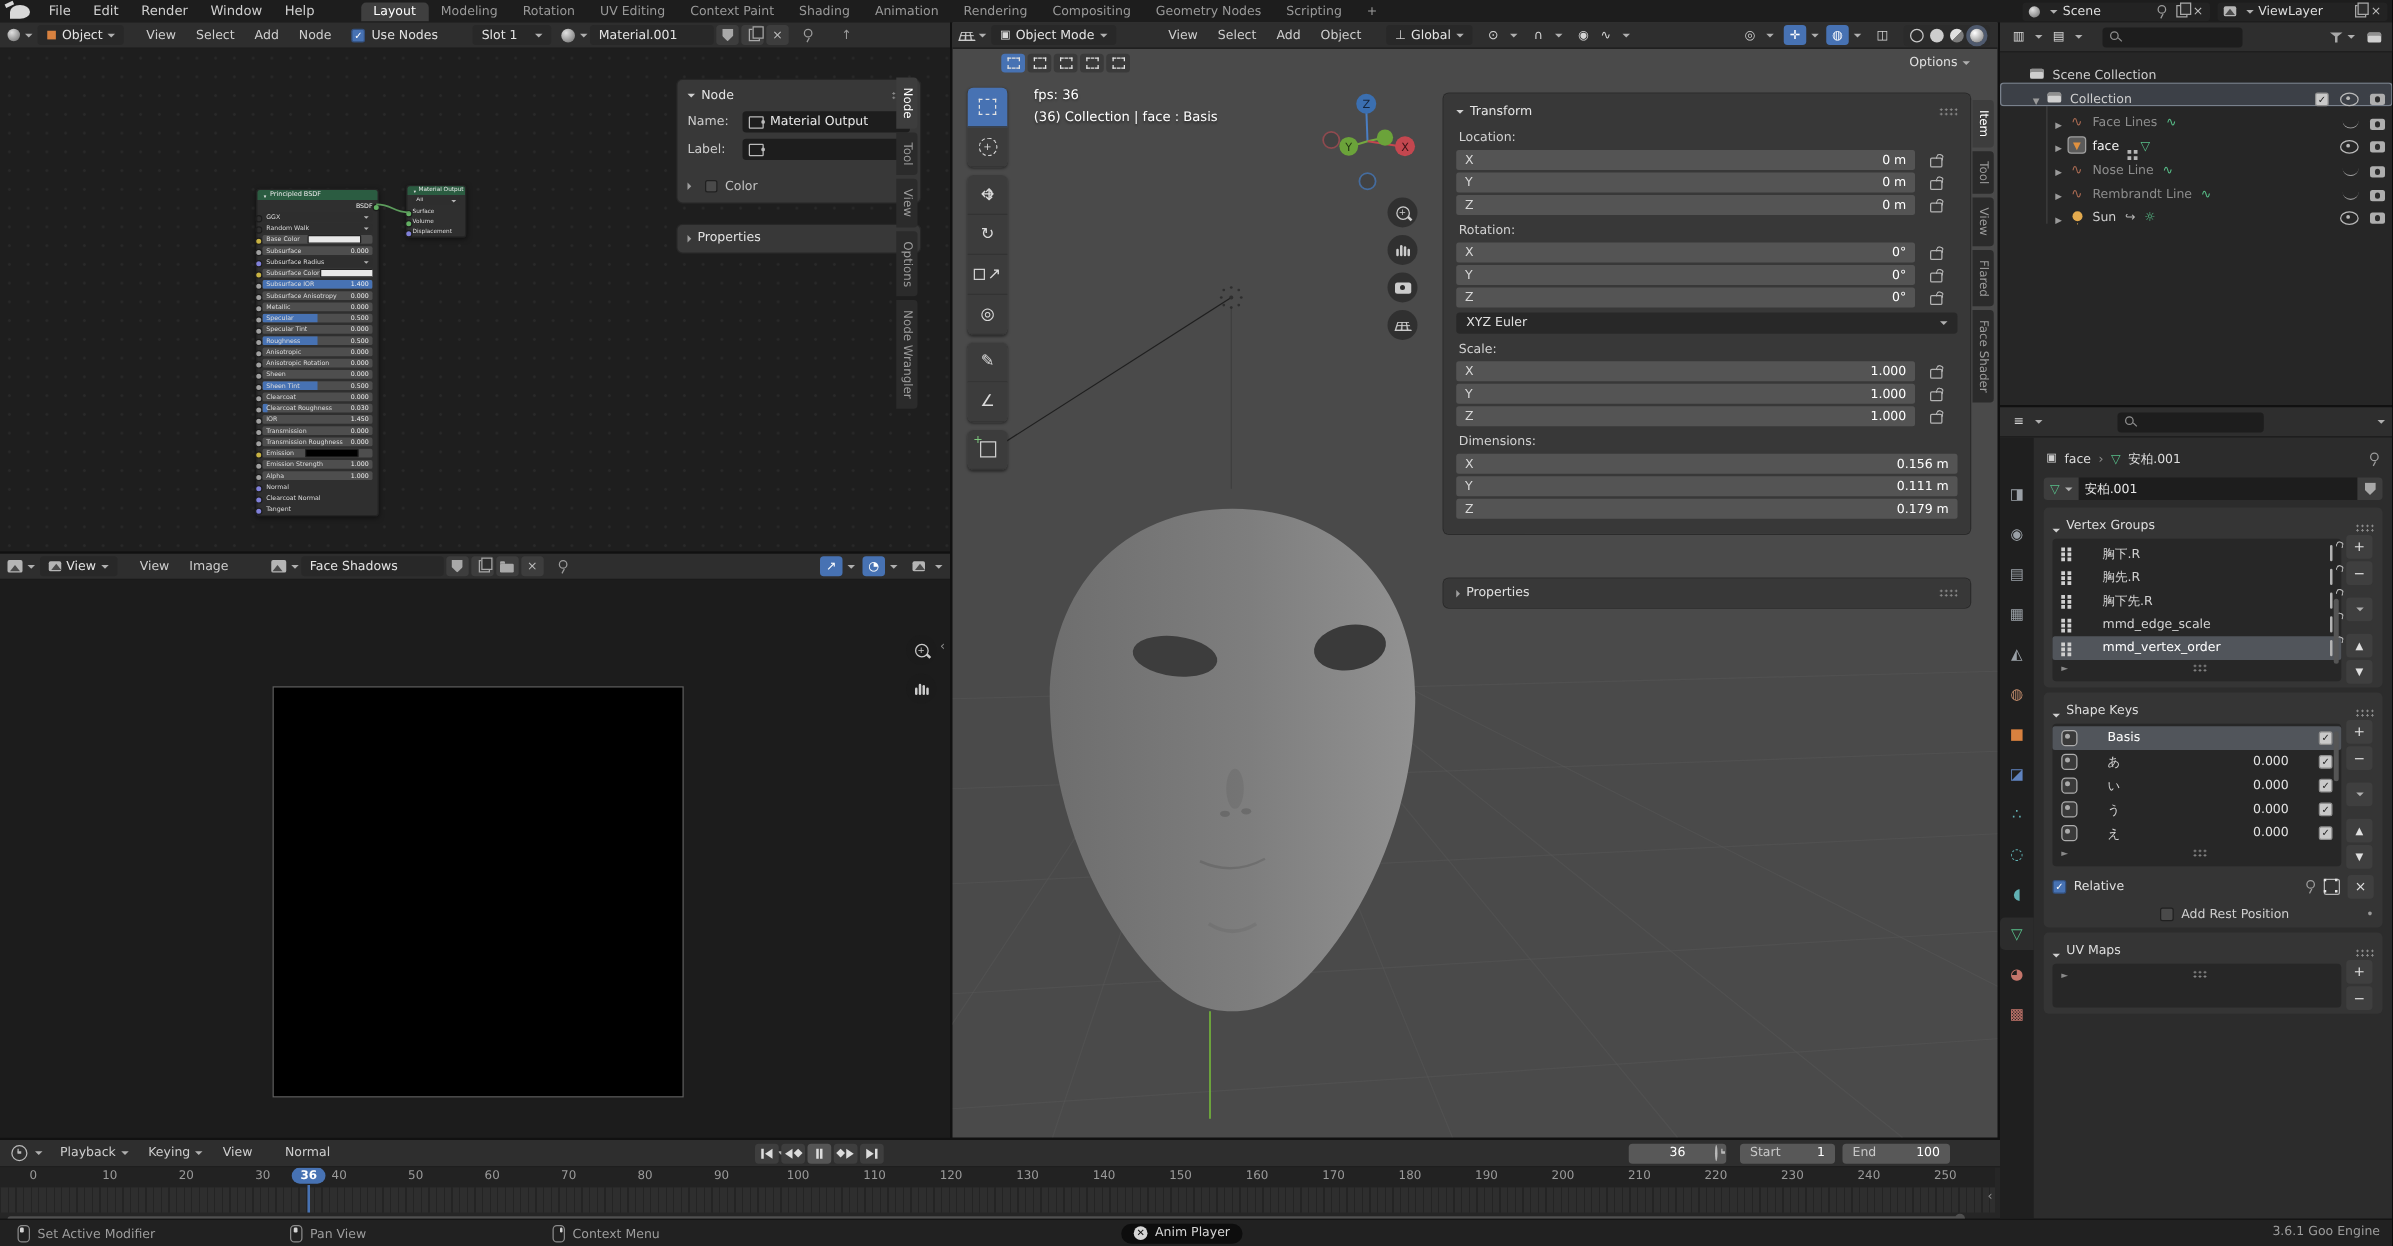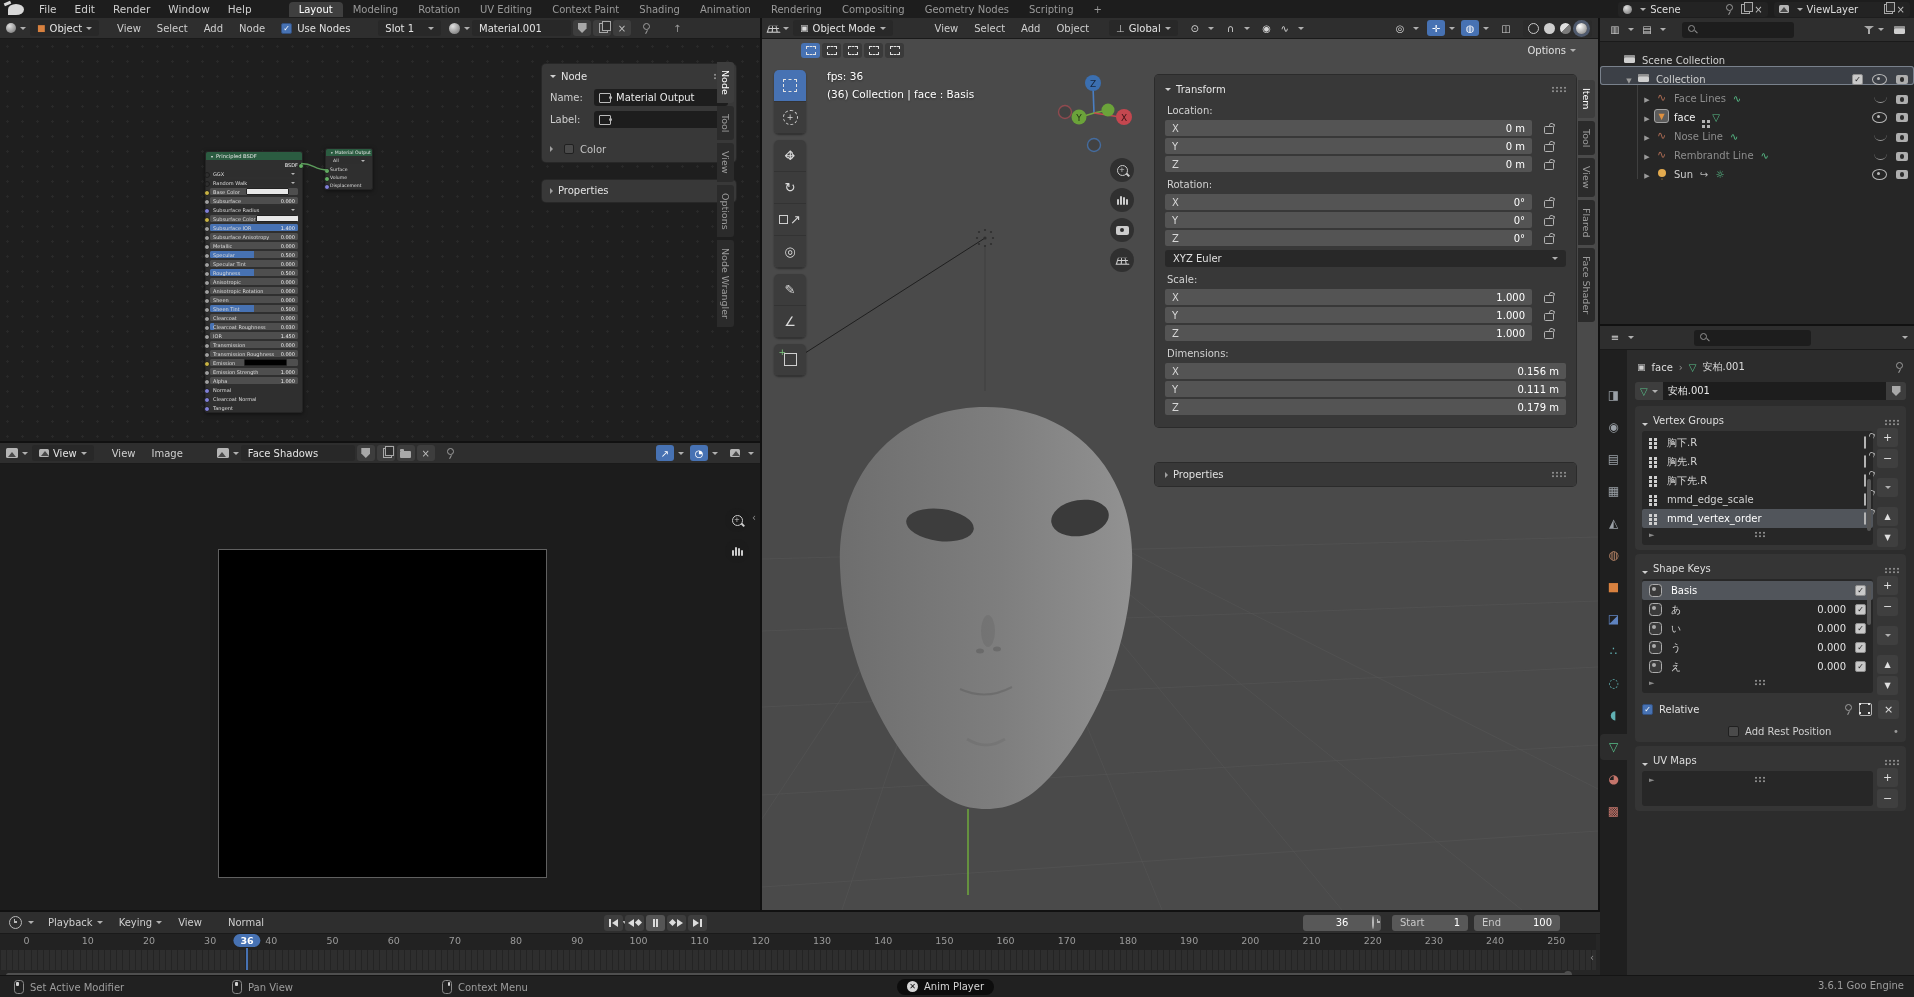--- a/index.html
+++ b/index.html
@@ -193,21 +193,21 @@
   .ptab[data-picon="physics"]::before{content:"◌";color:#61b1b3}
   .ptab[data-picon="constraints"]::before{content:"◖";color:#61b1b3}
   .ptab[data-picon="object-data"]::before{content:"▽";color:#58c08a}
   .ptab[data-picon="material"]::before{content:"◕";color:#c4756b}
   .ptab[data-picon="texture"]::before{content:"▩";color:#c4756b}
   .pcontent{position:absolute;left:27px;top:24px;right:0;bottom:0}
   .crumb{display:flex;align-items:center;gap:6px;padding:10px 10px 6px;color:#dedede}
   .pbox{margin:4px 8px;background:#353535;border-radius:4px;padding:5px 7px;position:relative}
   .pbox .phead{display:flex;align-items:flex-end;height:15px;color:#dedede}
   .plist{background:#272727;border-radius:3px;margin-top:5px;padding:2px 0;position:relative}
-  .plrow{display:flex;align-items:center;height:19px;padding:0 7px;gap:9px;color:#d3d3d3}
+  .plrow{display:flex;align-items:center;height:19px;padding:0 7px;gap:24px;color:#d3d3d3}
   .plrow.sel{background:#51555b;border-radius:2px;color:#fff}
   .plfoot{display:flex;align-items:center;height:13px;padding:0 7px;color:#8a8a8a}
   .sidecol{position:absolute;right:-26px;top:0;width:22px;display:flex;flex-direction:column;gap:2px}
   .sbtn{width:21px;height:19px;background:#3f3f3f;border-radius:3px;display:flex;align-items:center;justify-content:center;color:#e0e0e0;font-size:11px}
   .vgicon{width:3px;height:3px;background:#cfcfcf;box-shadow:5px 0 #cfcfcf,0 4px #cfcfcf,5px 4px #cfcfcf,0 8px #cfcfcf,5px 8px #cfcfcf;margin:-6px 6px 0 0;flex:none}
   .ski{width:11px;height:11px;border:1.3px solid #adadad;border-radius:3.5px;background:#3a3a3a;position:relative;flex:none}
   .ski::after{content:"";position:absolute;left:2px;top:2px;width:4px;height:4px;border-radius:50%;background:#ababab}
   .uvi{width:11px;height:11px;border:1px solid #b5b5b5;border-radius:2px;position:relative;flex:none}
   .uvi::after{content:"";position:absolute;left:-1.5px;top:-1.5px;width:2.5px;height:2.5px;background:#e8e8e8;box-shadow:9px 0 #e8e8e8,0 9px #e8e8e8,9px 9px #e8e8e8}
   .camx{position:relative;opacity:.55}

